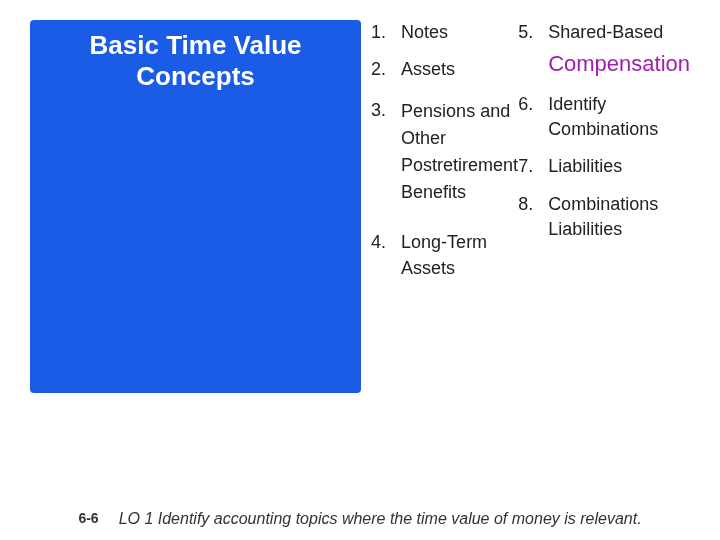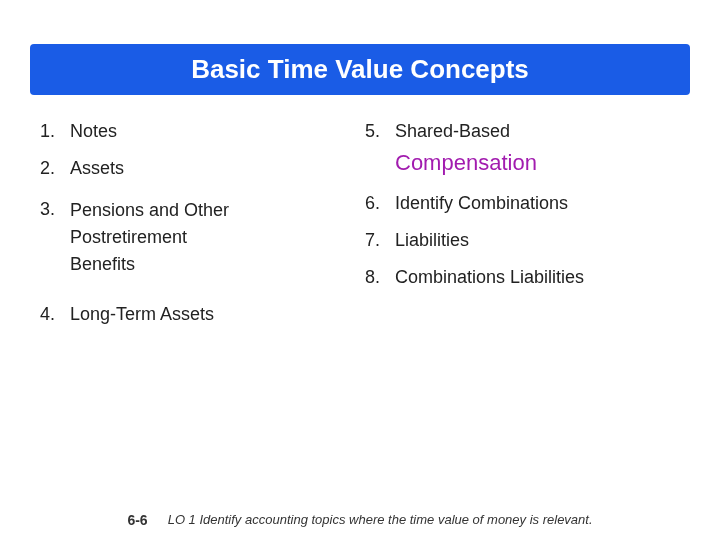--- a/index.html
+++ b/index.html
@@ -16,22 +16,20 @@
       overflow: hidden;
       position: relative;
     }
 
     .slide-container {
       width: 720px;
       height: 437px;
       background: #ffffff;
       padding: 20px 30px;
       display: flex;
-      flex-direction: column;
-      margin-top: 24px;
     }
 
     .title-bar {
       background: #1a5ce6;
       color: #ffffff;
       text-align: center;
       padding: 10px 20px;
       font-size: 26px;
       font-weight: bold;
       border-radius: 4px;
@@ -106,21 +104,21 @@
       padding: 0 30px;
     }
 
     .footer-number {
       font-size: 14px;
       font-weight: bold;
       color: #333333;
     }
 
     .footer-text {
-      font-size: 13px;
+      font-size: 16px;
       font-style: italic;
       color: #333333;
       text-align: center;
     }
 
     .right-item-5-6 {
       display: flex;
       flex-direction: column;
       gap: 4px;
     }

